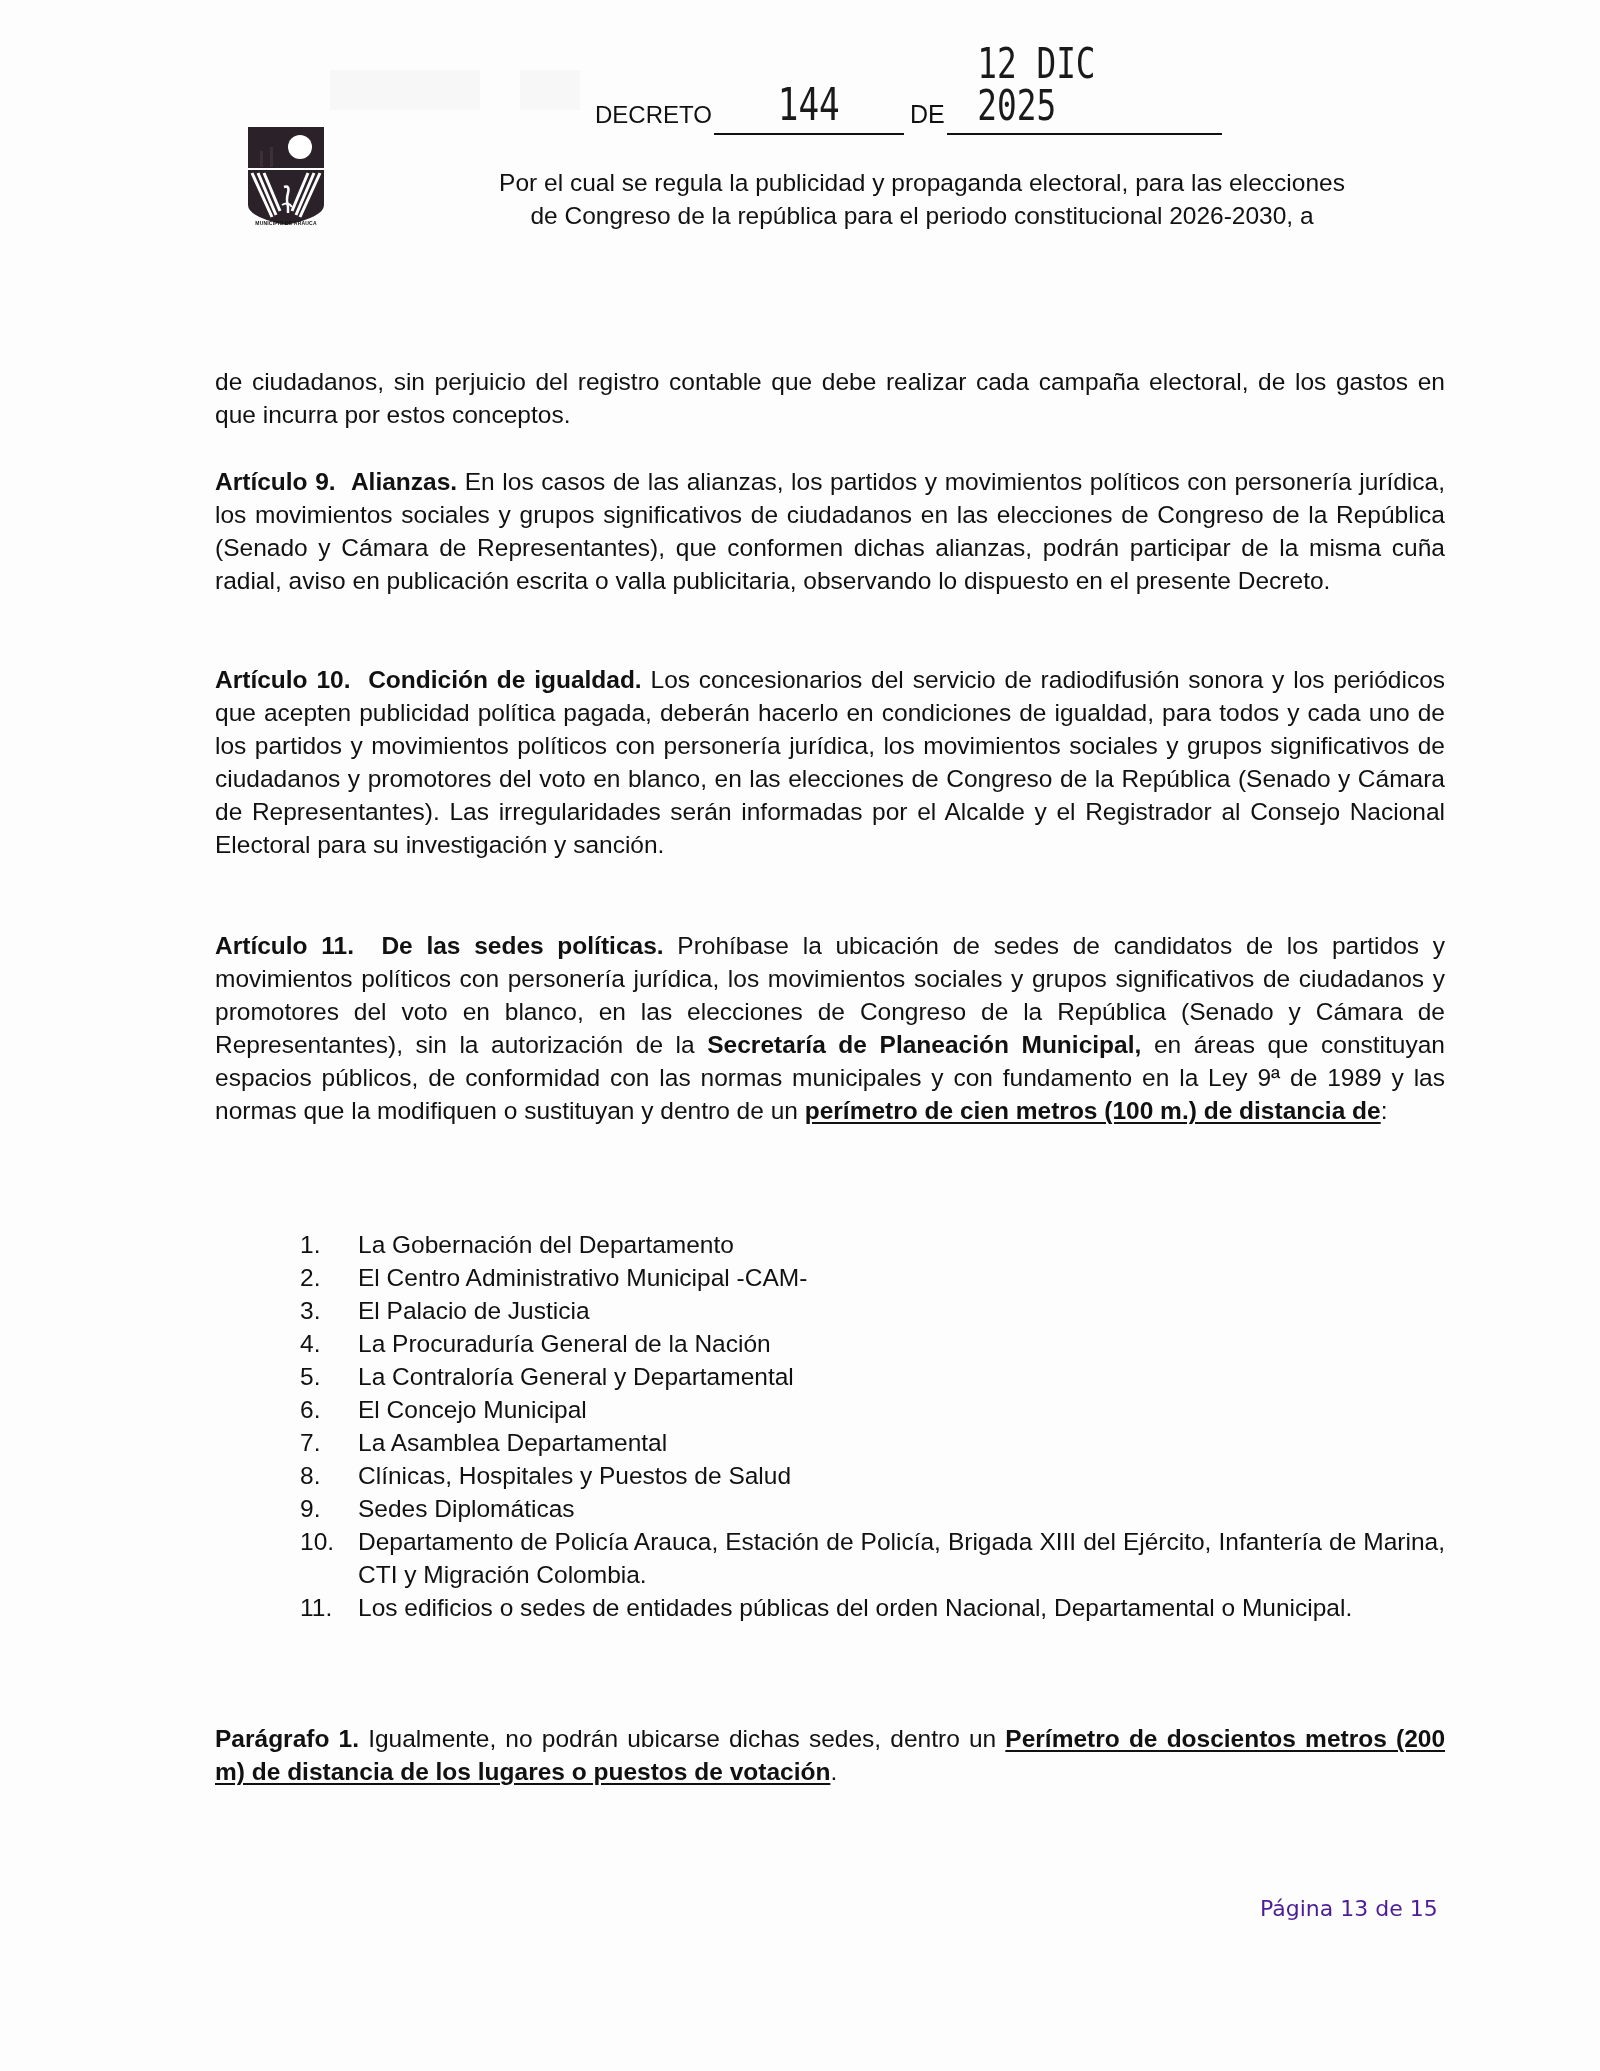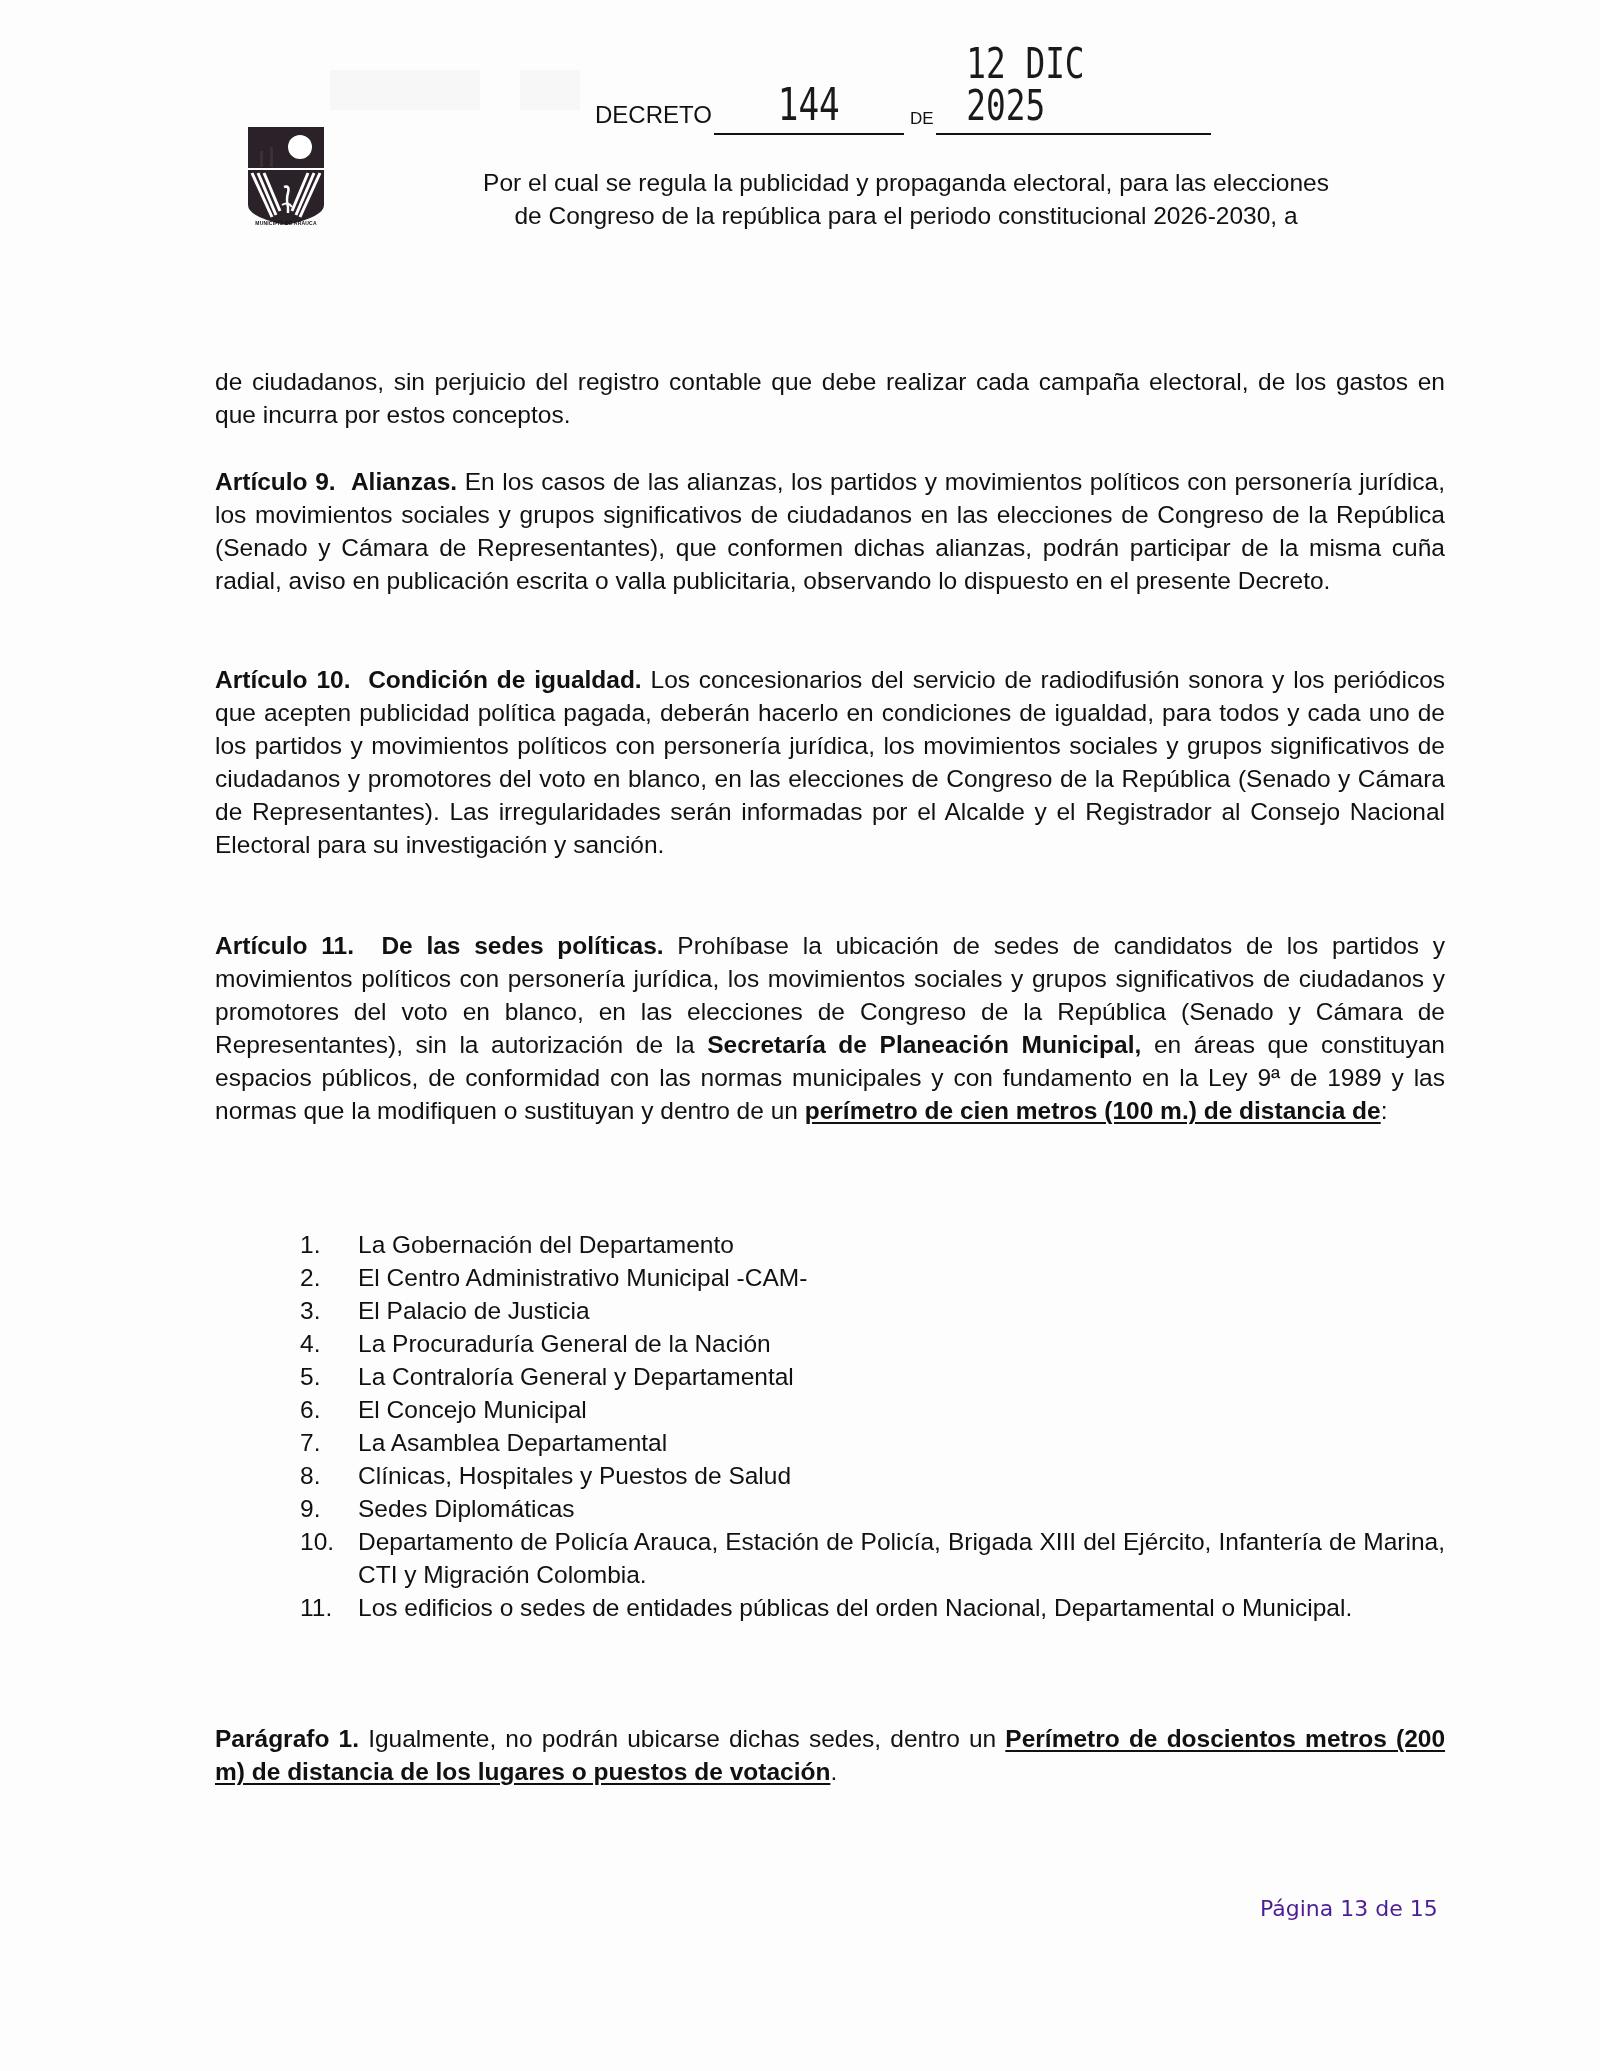--- a/index.html
+++ b/index.html
@@ -51,21 +51,21 @@
       font-family: "DejaVu Sans Mono", monospace;
       font-size: 44px;
       font-weight: normal;
       transform: scaleX(0.78);
       line-height: 1;
       padding-bottom: 6px;
       color: #1a1a1a;
     }
     .stamp.date { font-size: 42px; }
     .de-label {
-      font-size: 17px;
+      font-size: 25px;
       margin-left: 6px;
       margin-bottom: 6px;
     }
 
     .logo {
       position: absolute;
       left: 246px;
       top: 125px;
       width: 80px;
       height: 102px;
@@ -77,21 +77,21 @@
       width: 92px;
       font-size: 5px;
       font-weight: bold;
       letter-spacing: 0.2px;
       text-align: center;
       white-space: nowrap;
     }
 
     .title-block {
       position: absolute;
-      left: 396px;
+      left: 412px;
       top: 166px;
       width: 1020px;
       text-align: center;
       font-size: 24.5px;
       line-height: 33px;
     }
     .title-block .tline { display: block; }
 
     
     .body-text {

